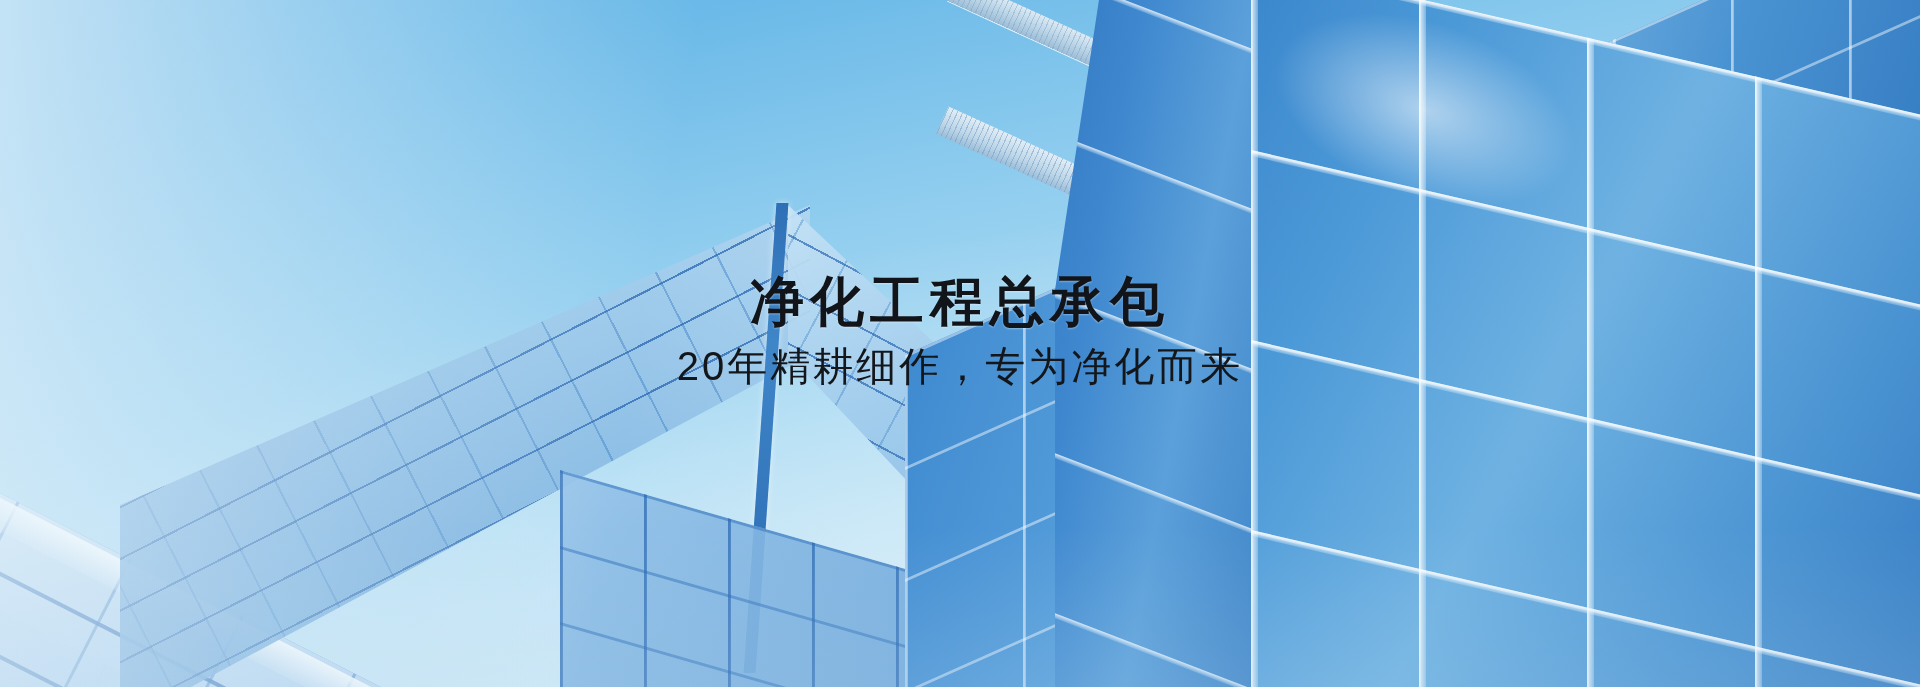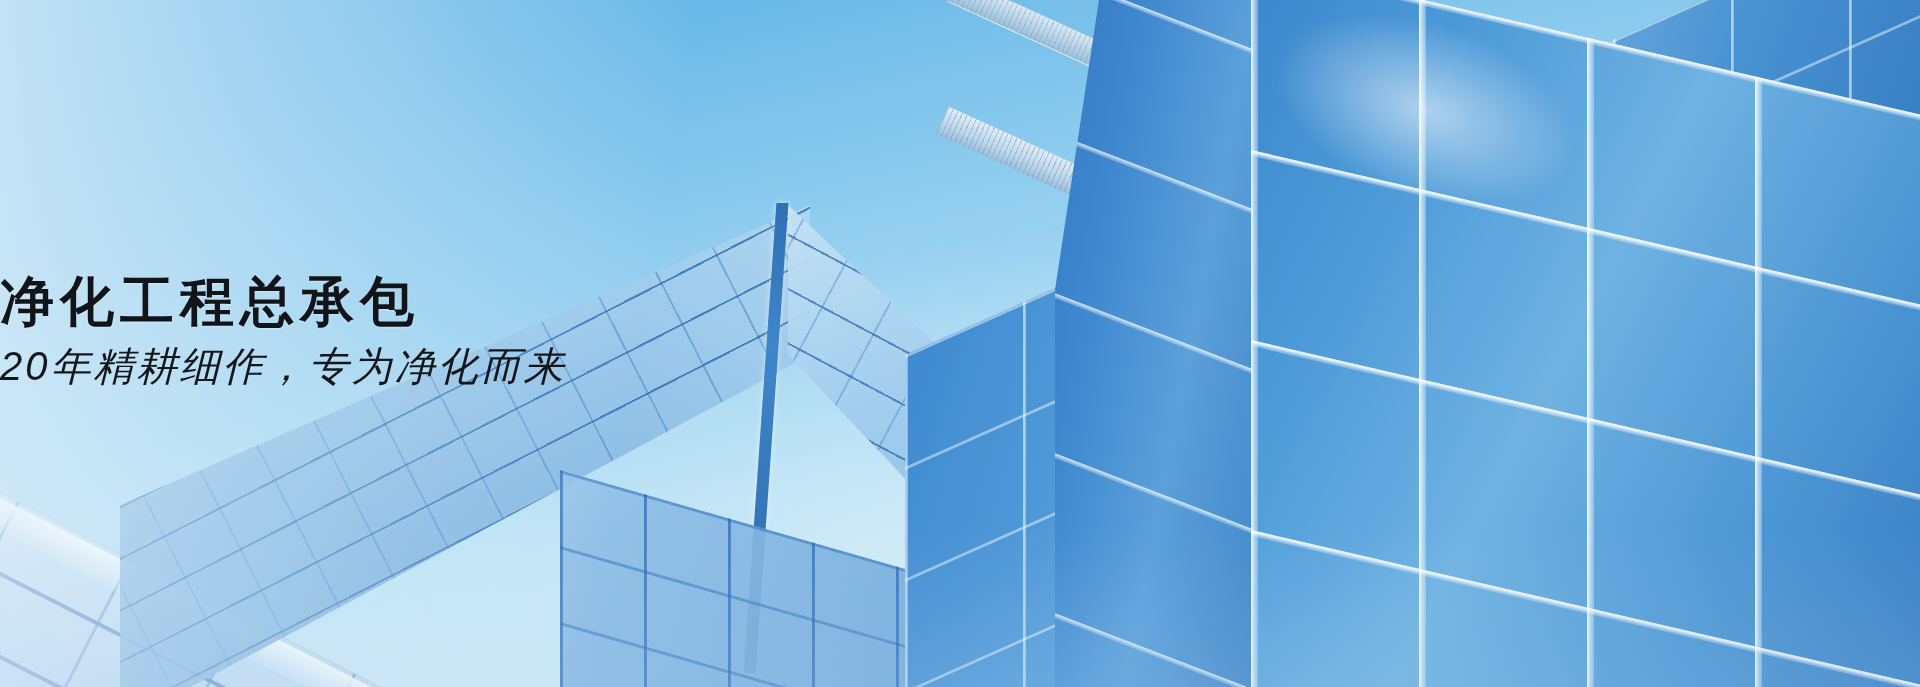--- a/index.html
+++ b/index.html
@@ -184,40 +184,39 @@
   }
   .haze-bottom{
     position:absolute;left:0;bottom:0;width:1920px;height:160px;
     background:linear-gradient(0deg,rgba(180,214,238,.20),rgba(255,255,255,0));
     pointer-events:none;
   }
 
   
   .copy{
     position:absolute;left:0;top:272px;width:1920px;
-    z-index:40;
+    text-align:center;z-index:40;
     user-select:none;
   }
   .headline{
     margin:0;
     font-size:54px;
     font-weight:bold;
     letter-spacing:6px;
     color:#111418;
     line-height:1.08;
     text-shadow:0 1px 2px rgba(255,255,255,.35);
   }
   .subline{
     margin:14px 0 0 0;
     font-size:40px;
     font-weight:400;
     letter-spacing:3px;
     color:#13161a;
     line-height:1.1;
-    font-style:italic;
   }
   .tagline{
     margin:10px 0 0 0;
     font-size:19px;
     font-weight:400;
     letter-spacing:1.5px;
     color:#14181d;
     line-height:1.2;
   }
 </style>

